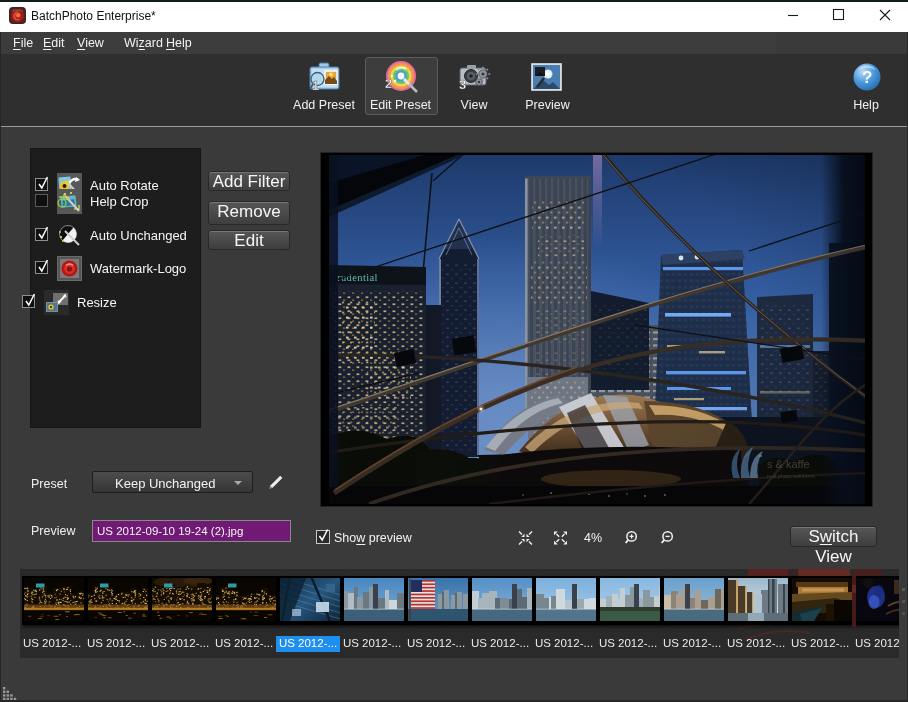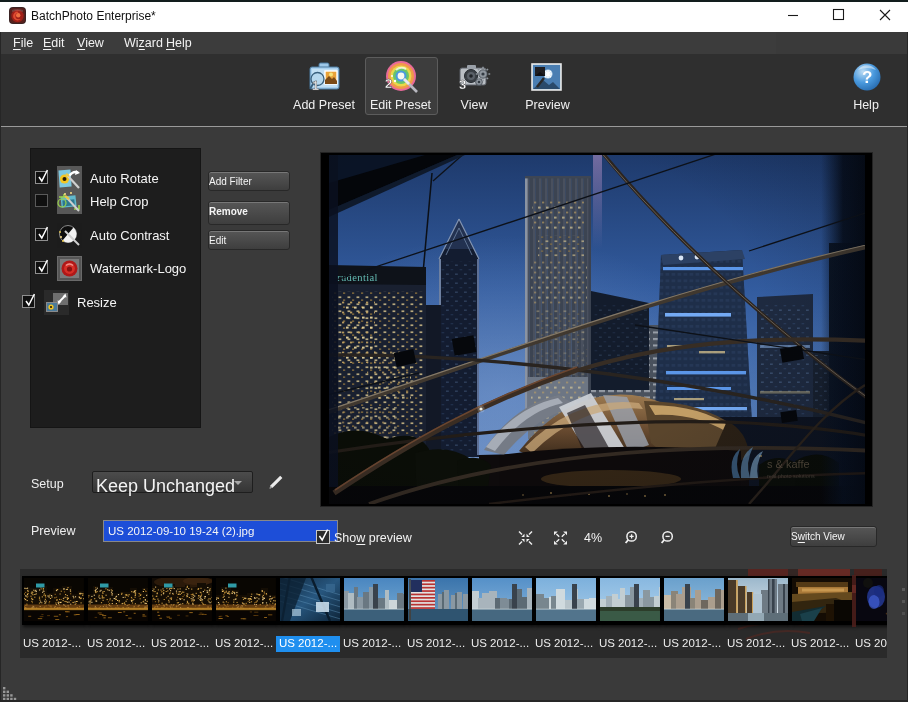--- a/index.html
+++ b/index.html
@@ -26,42 +26,42 @@
     border:1px solid #151515;box-sizing:border-box;}
   .lrow{position:absolute;left:0;width:171px;height:24px;}
   .cb{position:absolute;left:5px;width:11px;height:11px;border:1px solid #8f8f8f;
       background:#101010;color:#fff;}
   .cb svg{position:absolute;left:0px;top:-1px;}
   .ltext{position:absolute;left:60px;top:4px;font-size:13px;color:#f5f5f5;white-space:nowrap;}
   .licon{position:absolute;left:27px;top:-1px;}
   
   .btn{position:absolute;background:linear-gradient(#565656,#3e3e3e);
     border:1px solid #282828;border-radius:3px;box-shadow:inset 0 1px 0 #777;
-    color:#f5f5f5;font-size:10px;box-sizing:border-box;}
+    color:#f5f5f5;font-size:17px;text-align:center;box-sizing:border-box;}
   
   .fieldlabel{position:absolute;font-size:12.5px;color:#efefef;}
   #preset-dd{left:92px;top:471px;width:161px;height:22px;
     background:linear-gradient(#4c4c4c,#353535);border:1px solid #1e1e1e;
     border-radius:2px;box-sizing:border-box;}
-  #preset-dd span{position:absolute;left:3px;top:4px;font-size:18px;color:#f3f3f3;}
+  #preset-dd span{position:absolute;left:22px;top:4px;font-size:13px;color:#f3f3f3;}
   #preset-dd .arr{position:absolute;right:10px;top:9px;width:0;height:0;
     border-left:4px solid transparent;border-right:4px solid transparent;
     border-top:4.5px solid #a8a8a8;}
-  #previewbox{left:92px;top:520px;width:235px;height:22px;background:#1d4ed8;
-    border:1px solid #888;box-sizing:border-box;margin-left:11px;}
+  #previewbox{left:92px;top:520px;width:199px;height:22px;background:#701a75;
+    border:1px solid #888;box-sizing:border-box;}
   #previewbox span{position:absolute;left:4px;top:4px;font-size:11.5px;color:#f5f5f5;white-space:nowrap;}
   
   #pvc{left:320px;top:152px;width:553px;height:355px;background:#000;
        border:1px solid #232323;box-sizing:border-box;}
   
   #showcb{left:316px;top:530px;width:12px;height:12px;border:1px solid #c9c9c9;background:#2a2a2a;}
   #showlabel{left:334px;top:531px;font-size:12.5px;color:#f2f2f2;}
   #pct{left:584px;top:531px;font-size:12.5px;color:#f2f2f2;}
   
-  #strip{left:20px;top:569px;width:867px;height:89px;background:#2a2a2a;overflow:hidden;}
+  #strip{left:20px;top:569px;width:867px;height:89px;background:#2a2a2a;overflow:hidden;padding-left:12px;}
   .thumb{position:absolute;top:7px;width:64px;height:49px;}
   .tframe{position:absolute;left:0;top:0;width:64px;height:49px;background:#000;
     box-shadow:1px 2px 3px rgba(0,0,0,.65);}
   .timg{position:absolute;left:2px;top:2px;width:60px;height:43px;overflow:hidden;}
   .tlabel{position:absolute;top:67px;width:64px;height:16px;line-height:15px;text-align:center;font-size:11.5px;
     color:#ececec;white-space:nowrap;}
   .tlabel.sel{background:#1f8fef;color:#fff;}
   
   #grip{left:2px;top:687px;}
 </style>
@@ -162,21 +162,21 @@
       </radialGradient>
     </defs>
     <circle cx="15" cy="15" r="13.5" fill="url(#helpg)"></circle>
     <path d="M6 8 a11 11 0 0 1 18 0 q-9 -4 -18 0z" fill="#ffffff" opacity=".45"></path>
     <text x="10" y="21" font-size="17" font-weight="bold" fill="#ffffff">?</text>
   </svg>
 </div>
 
 <div class="abs" id="listpanel"></div>
 
-<div class="lrow" style="left:30px;top:167px">
+<div class="lrow" style="left:30px;top:174px">
   <div class="cb" style="top:4px">
       <svg width="14" height="16" viewBox="0 0 14 16" style="position:absolute;left:0;top:-4px;overflow:visible">
         <path d="M3 9 l2.8 4 5.6 -11" stroke="#fff" stroke-width="1.5" fill="none"></path>
       </svg>
     </div>
   <svg class="licon" width="25" height="25" viewBox="0 0 25 25">
     <rect x="0" y="0" width="25" height="25" fill="#585858"></rect>
     <rect x="2" y="4" width="12" height="17" fill="#7ec8e0" transform="rotate(-4 8 12)"></rect>
     <circle cx="7.5" cy="13" r="4.6" fill="#f4c520"></circle>
       <circle cx="7.5" cy="13" r="2" fill="#231a08"></circle>
@@ -210,21 +210,21 @@
     </div>
   <svg class="licon" width="25" height="25" viewBox="0 0 25 25">
     <rect x="0" y="0" width="25" height="25" fill="#1c1c1c"></rect>
     <circle cx="11" cy="11" r="8.5" fill="#0d0d0d" stroke="#888" stroke-width="1"></circle>
     <path d="M11 2.5 A8.5 8.5 0 0 1 11 19.5 L11 2.5 z" fill="#f2f2f2" transform="rotate(40 11 11)"></path>
     <path d="M8 8 L22 22" stroke="#cfcfcf" stroke-width="2"></path>
     <circle cx="4" cy="14" r="1" fill="#ffe28a"></circle>
       <circle cx="6" cy="18" r="1" fill="#e8c84a"></circle>
       <circle cx="3" cy="9" r=".9" fill="#e8c84a"></circle>
   </svg>
-  <span class="ltext">Auto Contrast</span>
+  <span class="ltext">Auto Unchanged</span>
 </div>
 <div class="lrow" style="left:30px;top:257px">
   <div class="cb" style="top:4px">
       <svg width="14" height="16" viewBox="0 0 14 16" style="position:absolute;left:0;top:-4px;overflow:visible">
         <path d="M3 9 l2.8 4 5.6 -11" stroke="#fff" stroke-width="1.5" fill="none"></path>
       </svg>
     </div>
   <svg class="licon" width="25" height="25" viewBox="0 0 25 25">
     <rect x="0" y="0" width="25" height="25" fill="#6a6a6a"></rect>
     <rect x="1" y="1" width="23" height="23" fill="#555"></rect>
@@ -249,24 +249,24 @@
     <rect x="2" y="12" width="12" height="10" fill="#8a8a8a"></rect>
     <rect x="3" y="13" width="10" height="8" fill="#4a7a9a"></rect>
     <circle cx="7" cy="17" r="2.6" fill="#f4c520"></circle>
       <circle cx="7" cy="17" r="1.1" fill="#231a08"></circle>
     <path d="M15 12 L21 6" stroke="#fff" stroke-width="1.8"></path>
     <path d="M21.5 3.5 l1 4 -4 -1z M14.5 14.5 l-1 -4 4 1z" fill="#fff"></path>
   </svg>
   <span class="ltext">Resize</span>
 </div>
 <div class="btn" style="left:208px;top:171px;width:82px;height:20px;line-height:19px;">Add Filter</div>
-<div class="btn" style="left:208px;top:201px;width:82px;height:24px;line-height:19px;font-weight:bold;">Remove</div>
+<div class="btn" style="left:208px;top:201px;width:82px;height:24px;line-height:19px;">Remove</div>
 <div class="btn" style="left:208px;top:230px;width:82px;height:20px;line-height:19px;">Edit</div>
 
-<span class="fieldlabel" style="left:31px;top:477px">Setup</span>
+<span class="fieldlabel" style="left:31px;top:477px">Preset</span>
 <div class="abs" id="preset-dd">
     <span>Keep Unchanged</span>
     <div class="arr"></div>
   </div>
 <svg class="abs" style="left:266px;top:472px" width="20" height="20" viewBox="0 0 20 20">
   <path d="M3.6 16.6 l0.8-3 9.8-9.8 2.2 2.2 -9.8 9.8 z" fill="#ececec"></path>
   <path d="M3.6 16.6 l0.8-3 2.2 2.2 z" fill="#9a9a9a"></path>
 </svg>
 
 <span class="fieldlabel" style="left:31px;top:524px">Preview</span>

